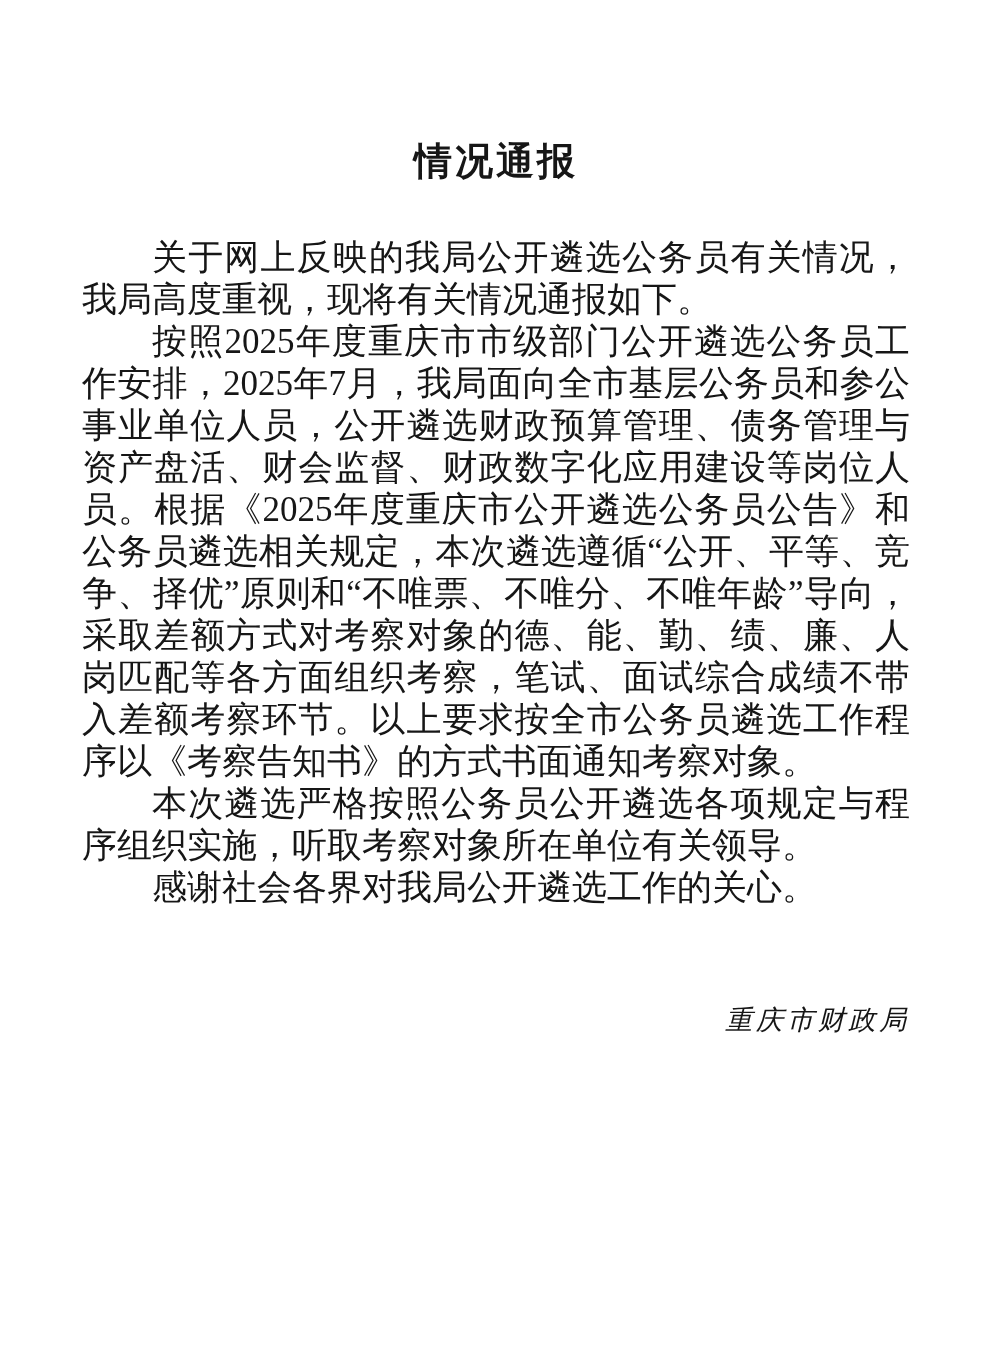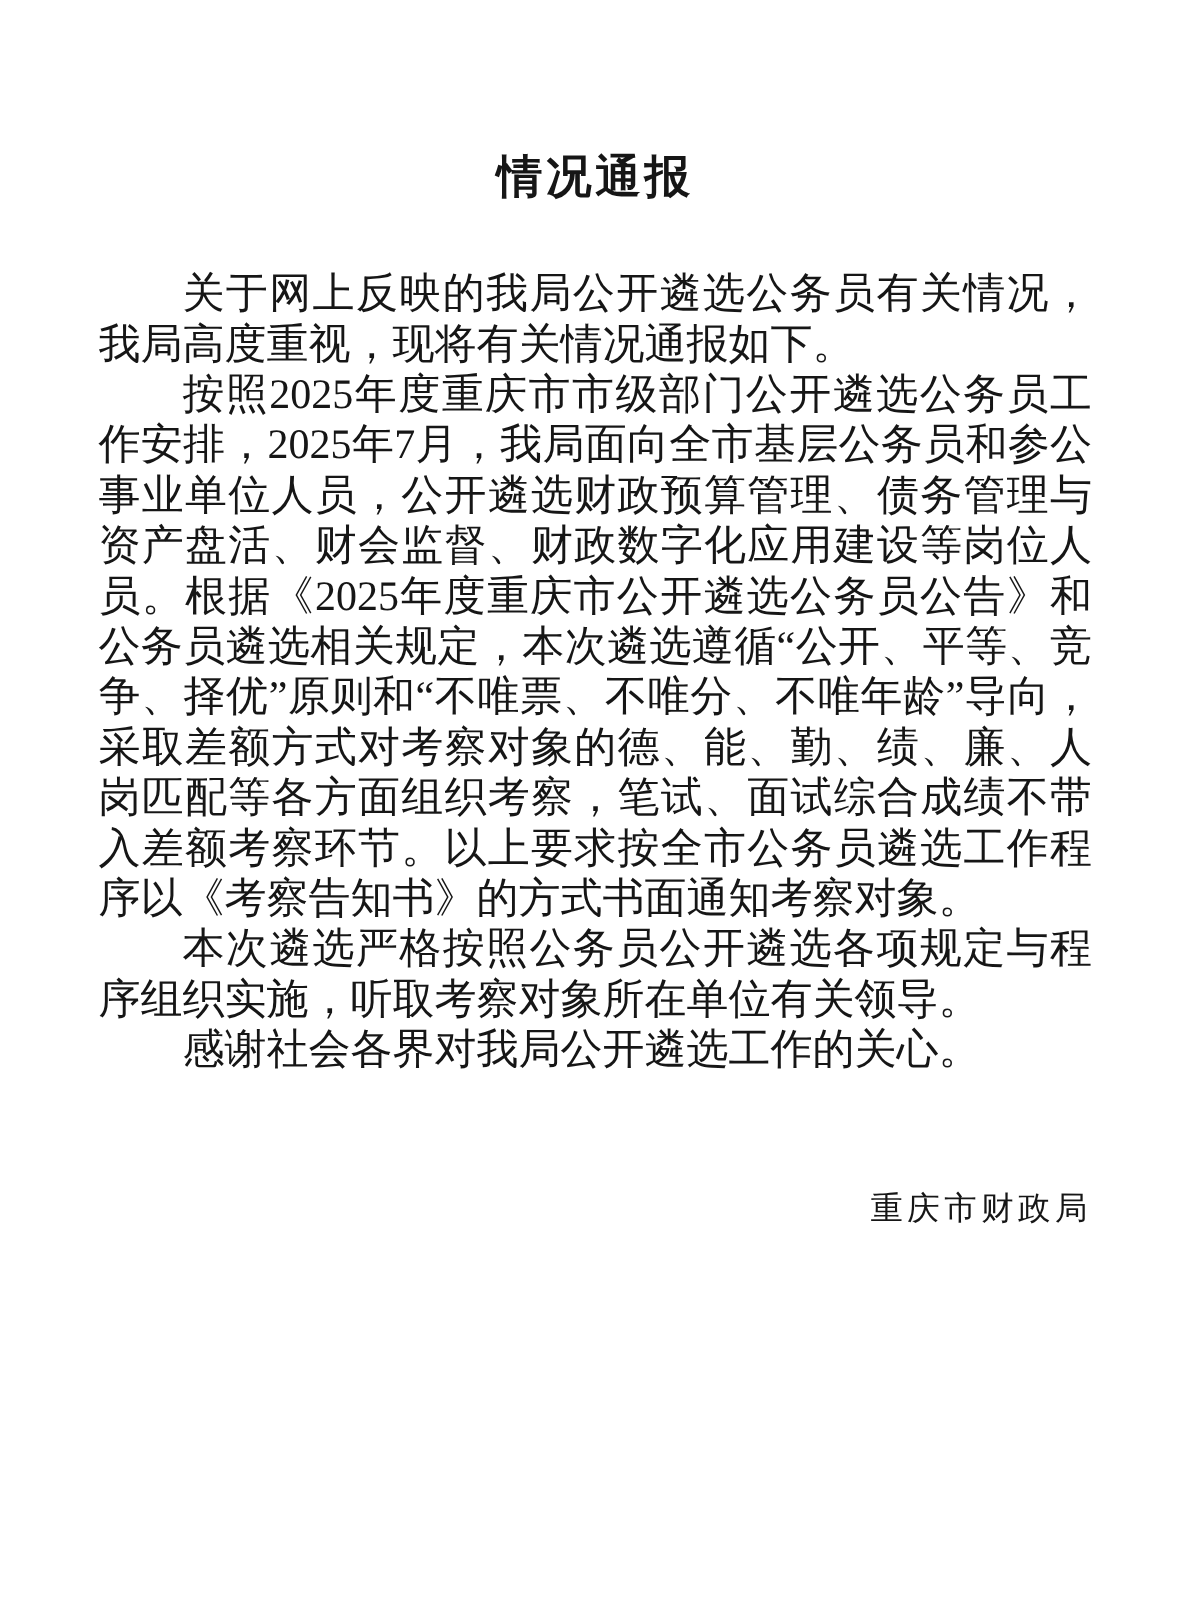--- a/index.html
+++ b/index.html
@@ -5,21 +5,21 @@
   html, body {
     margin: 0;
     padding: 0;
     background: #ffffff;
   }
   .page {
     position: relative;
     box-sizing: border-box;
     width: 992px;
     height: 1167px;
-    margin: 0 auto;
+    margin: 13px auto;
     background: #ffffff;
     color: #161616;
     font-family: "Liberation Serif", "DejaVu Serif", serif;
     padding: 126px 82px 0 82px;
     overflow: hidden;
   }
   .doc-title {
     margin: 0 0 52px 0;
     text-align: center;
     font-size: 38px;
@@ -36,20 +36,21 @@
     word-break: break-all;
   }
   .sign-block {
     margin-top: 88px;
     text-align: right;
     font-size: 27px;
     line-height: 46px;
   }
   .signature {
     letter-spacing: 0.14em;
+    font-style: italic;
   }
   .issue-date {
     letter-spacing: 0.05em;
   }
 </style>
 </head>
 <body>
 
 <div class="page">
   <h1 class="doc-title">情况通报</h1>

